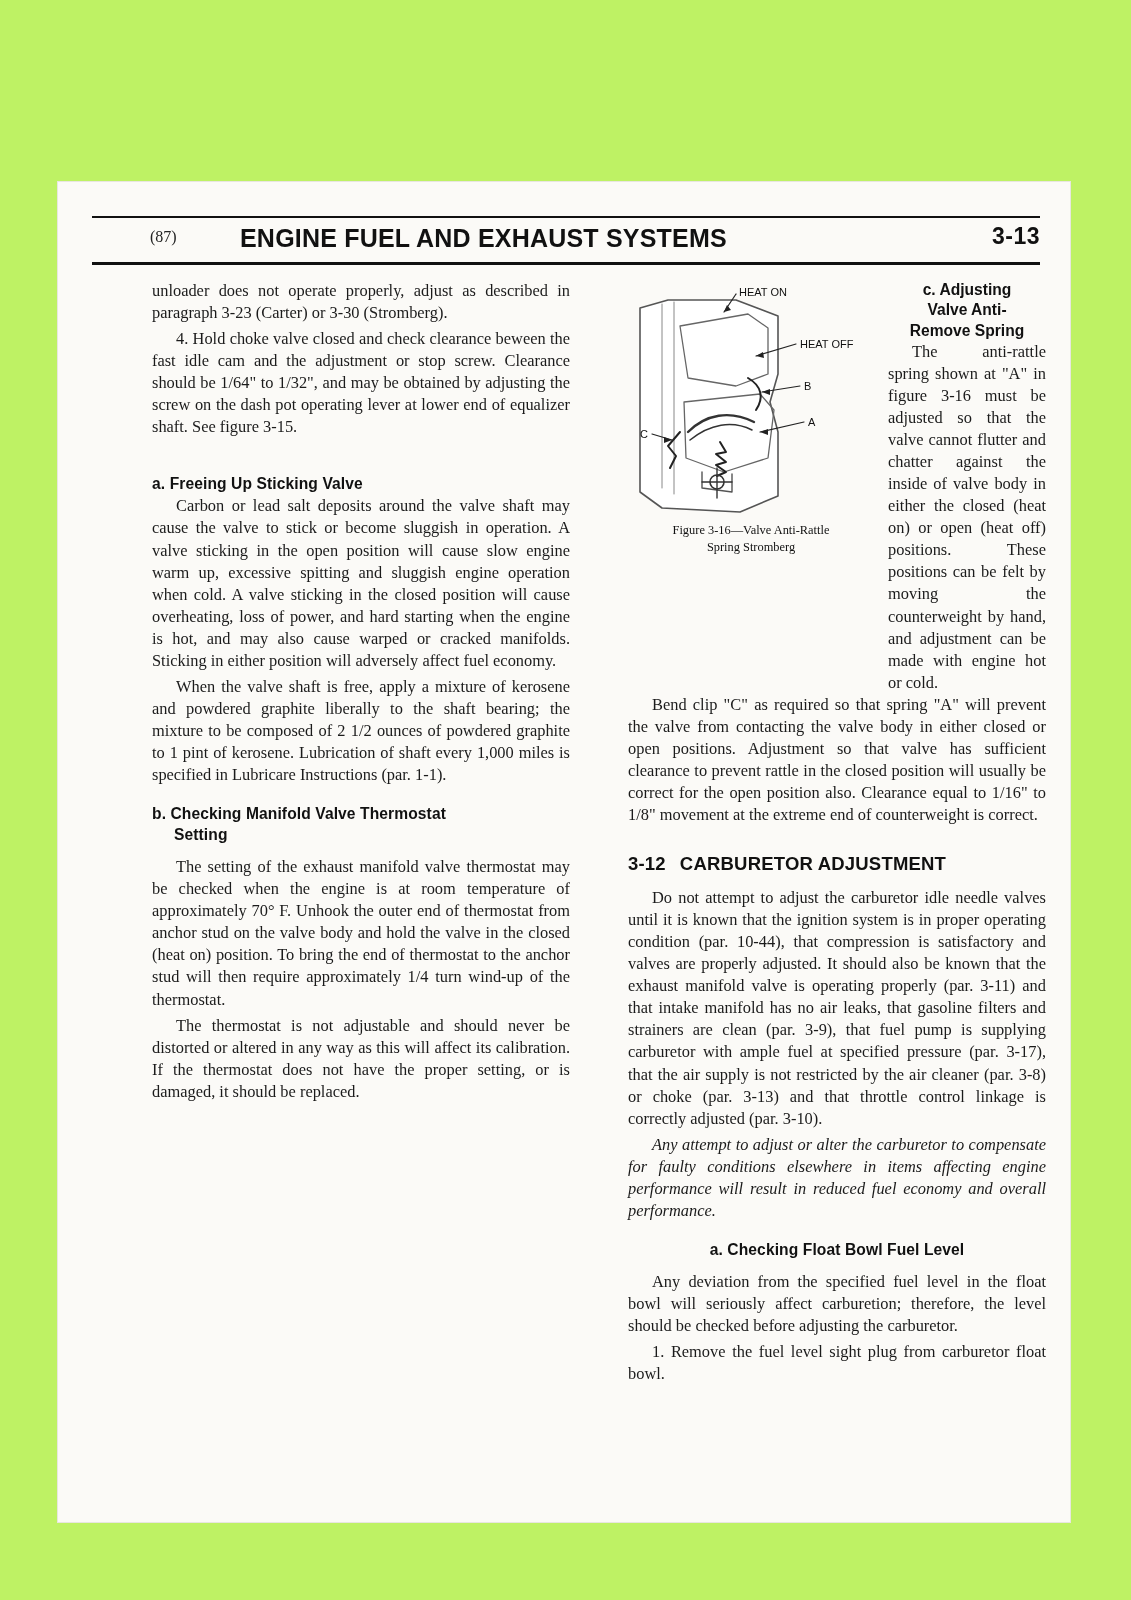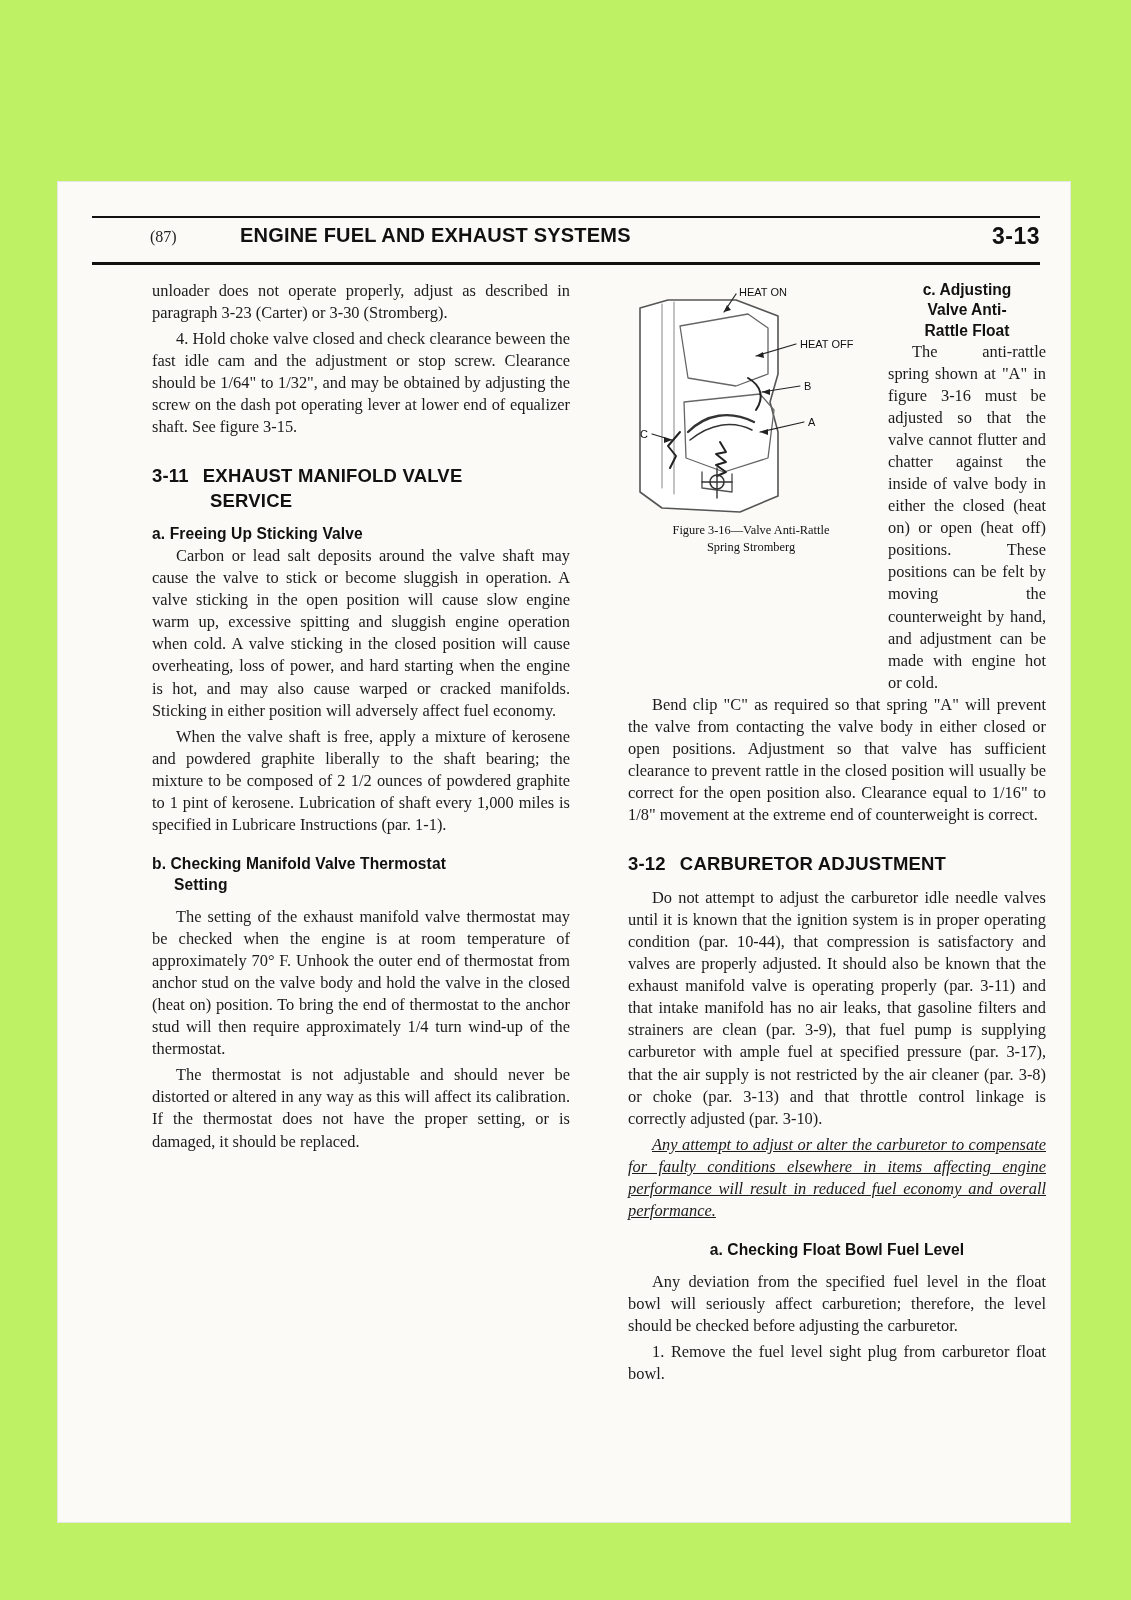--- a/index.html
+++ b/index.html
@@ -54,21 +54,21 @@
     left: 58px;
     top: 4px;
     font-family: "Liberation Serif", serif;
     font-size: 16px;
     color: #222;
   }
   .hdr-title {
     position: absolute;
     left: 148px;
     top: 0px;
-    font-size: 20px;
+    font-size: 25px;
     font-weight: bold;
     letter-spacing: 0.2px;
     color: #111;
   }
   .hdr-sub {
     position: absolute;
     left: 540px;
     top: 0px;
     font-size: 20.5px;
     font-weight: bold;
@@ -124,21 +124,21 @@
     font-family: "Liberation Sans", sans-serif;
     font-size: 15.6px;
     font-weight: bold;
     margin: 0;
     letter-spacing: 0.1px;
     color: #111;
   }
   h3.sub .cont { display: block; margin-left: 22px; }
   h3.sub.center { text-align: center; }
 
-  .italic { font-style: italic; text-decoration: underline; }
+  .italic { font-style: italic; }
 
   
   .fig-wrap {
     position: relative;
     float: left;
     width: 246px;
     margin: 2px 14px 4px 0;
   }
   .fig-box {
     position: relative;
@@ -184,24 +184,20 @@
     <span class="hdr-page">3-13</span>
   </div>
 
   <div class="rule-head"></div>
 
   <div class="col col-left">
     <p class="body noindent">unloader does not operate properly, adjust as described in paragraph 3-23 (Carter) or 3-30 (Stromberg).</p>
     <p class="body">4. Hold choke valve closed and check clearance beween the fast idle cam and the adjustment or stop screw. Clearance should be 1/64" to 1/32", and may be obtained by adjusting the screw on the dash pot operating lever at lower end of equalizer shaft. See figure 3-15.</p>
 
     <div class="gap-l"></div>
-    <h2 class="section">
-      <span class="num">3-11</span><span>EXHAUST MANIFOLD VALVE</span>
-      <span class="cont">SERVICE</span>
-    </h2>
     <div class="gap-s"></div>
 
     <h3 class="sub">
       <span>a.</span>
       <span>Freeing Up Sticking Valve</span>
     </h3>
     <p class="body">Carbon or lead salt deposits around the valve shaft may cause the valve to stick or become sluggish in operation. A valve sticking in the open position will cause slow engine warm up, excessive spitting and sluggish engine operation when cold. A valve sticking in the closed position will cause overheating, loss of power, and hard starting when the engine is hot, and may also cause warped or cracked manifolds. Sticking in either position will adversely affect fuel economy.</p>
     <p class="body">When the valve shaft is free, apply a mixture of kerosene and powdered graphite liberally to the shaft bearing; the mixture to be composed of 2 1/2 ounces of powdered graphite to 1 pint of kerosene. Lubrication of shaft every 1,000 miles is specified in Lubricare Instructions (par. 1-1).</p>
 
     <div class="gap-m"></div>
@@ -269,21 +265,21 @@
         </div>
       </div>
 
       <div class="rt-text">
         <div class="lead-head">
           <div>
             <span>c.</span>
             <span>Adjusting</span>
           </div>
           <div>Valve Anti-</div>
-          <div>Rattle Float</div>
+          <div>Remove Spring</div>
         </div>
         <p class="body">The anti-rattle spring shown at "A" in figure 3-16 must be adjusted so that the valve cannot flutter and chatter against the inside of valve body in either the closed (heat on) or open (heat off) positions. These positions can be felt by moving the counterweight by hand, and adjustment can be made with engine hot or cold.</p>
       </div>
     </div>
 
     <p class="body">Bend clip "C" as required so that spring "A" will prevent the valve from contacting the valve body in either closed or open positions. Adjustment so that valve has sufficient clearance to prevent rattle in the closed position will usually be correct for the open position also. Clearance equal to 1/16" to 1/8" movement at the extreme end of counterweight is correct.</p>
 
     <div class="gap-l"></div>
     <h2 class="section">
       <span class="num">3-12</span><span>CARBURETOR ADJUSTMENT</span>

